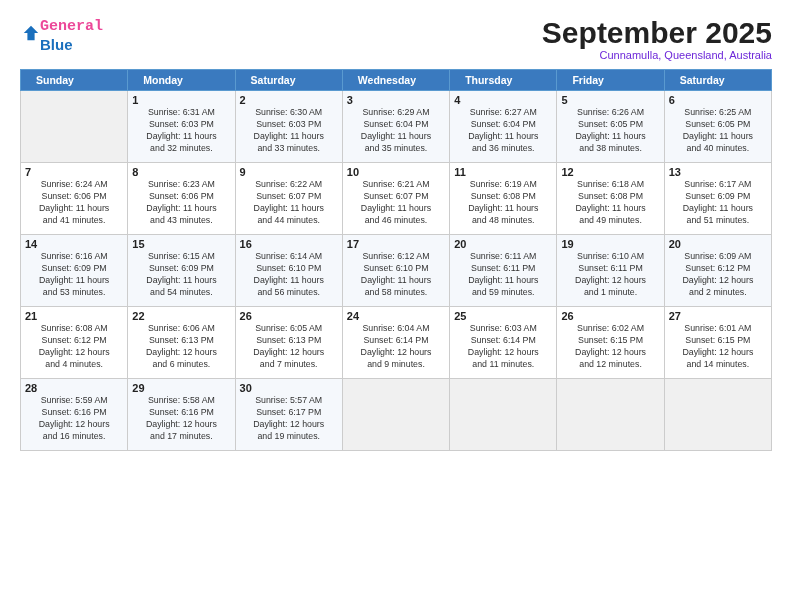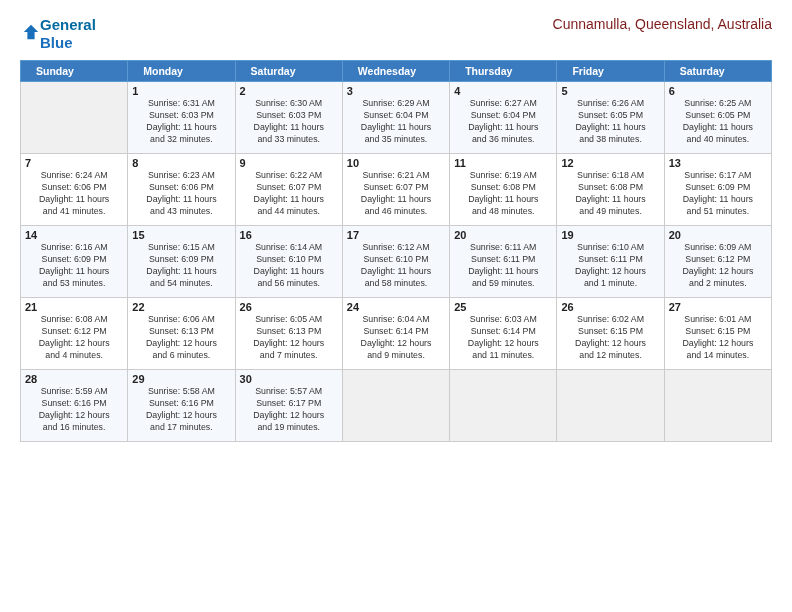--- a/index.html
+++ b/index.html
@@ -24,39 +24,39 @@
     }
     .logo {
       display: flex;
       align-items: center;
     }
     .logo-text {
       font-size: 15px;
       font-weight: bold;
       line-height: 1.2;
     }
-    .logo-general { color: #0369a1; }
+    .logo-general { color: #ec4899; font-family: Liberation Mono, monospace; }
     .logo-blue { color: #1a6fbd; }
     .logo-icon {
       width: 18px;
       height: 18px;
       margin-left: 2px;
     }
     .title-block {
       text-align: right;
     }
     .month-title {
       font-size: 30px;
       font-weight: bold;
       color: #222;
       line-height: 1.1;
     }
     .location {
-      font-size: 14px;
-      color: #7f1d1d;
+      font-size: 11px;
+      color: #6d28d9;
     }
     .calendar {
       width: 100%;
       border-collapse: collapse;
       font-size: 9.5px;
     }
     .calendar thead tr th {
       background: #3a7abf;
       color: #fff;
       font-weight: bold;
@@ -107,20 +107,21 @@
         <svg class="logo-icon" viewBox="0 0 20 20">
           <polygon points="10,2 18,10 14,10 14,18 6,18 6,10 2,10" fill="#1a6fbd"></polygon>
         </svg>
       </div>
       <div class="logo-text">
         <span class="logo-general">General</span><br>
         <span class="logo-blue">Blue</span>
       </div>
     </div>
     <div class="title-block">
+      <div class="month-title">September 2025</div>
       <div class="location">Cunnamulla, Queensland, Australia</div>
     </div>
   </div>
 
   <table class="calendar">
     <thead>
       <tr>
       <th>Sunday</th>
           <th>Monday</th>
           <th>Saturday</th>

